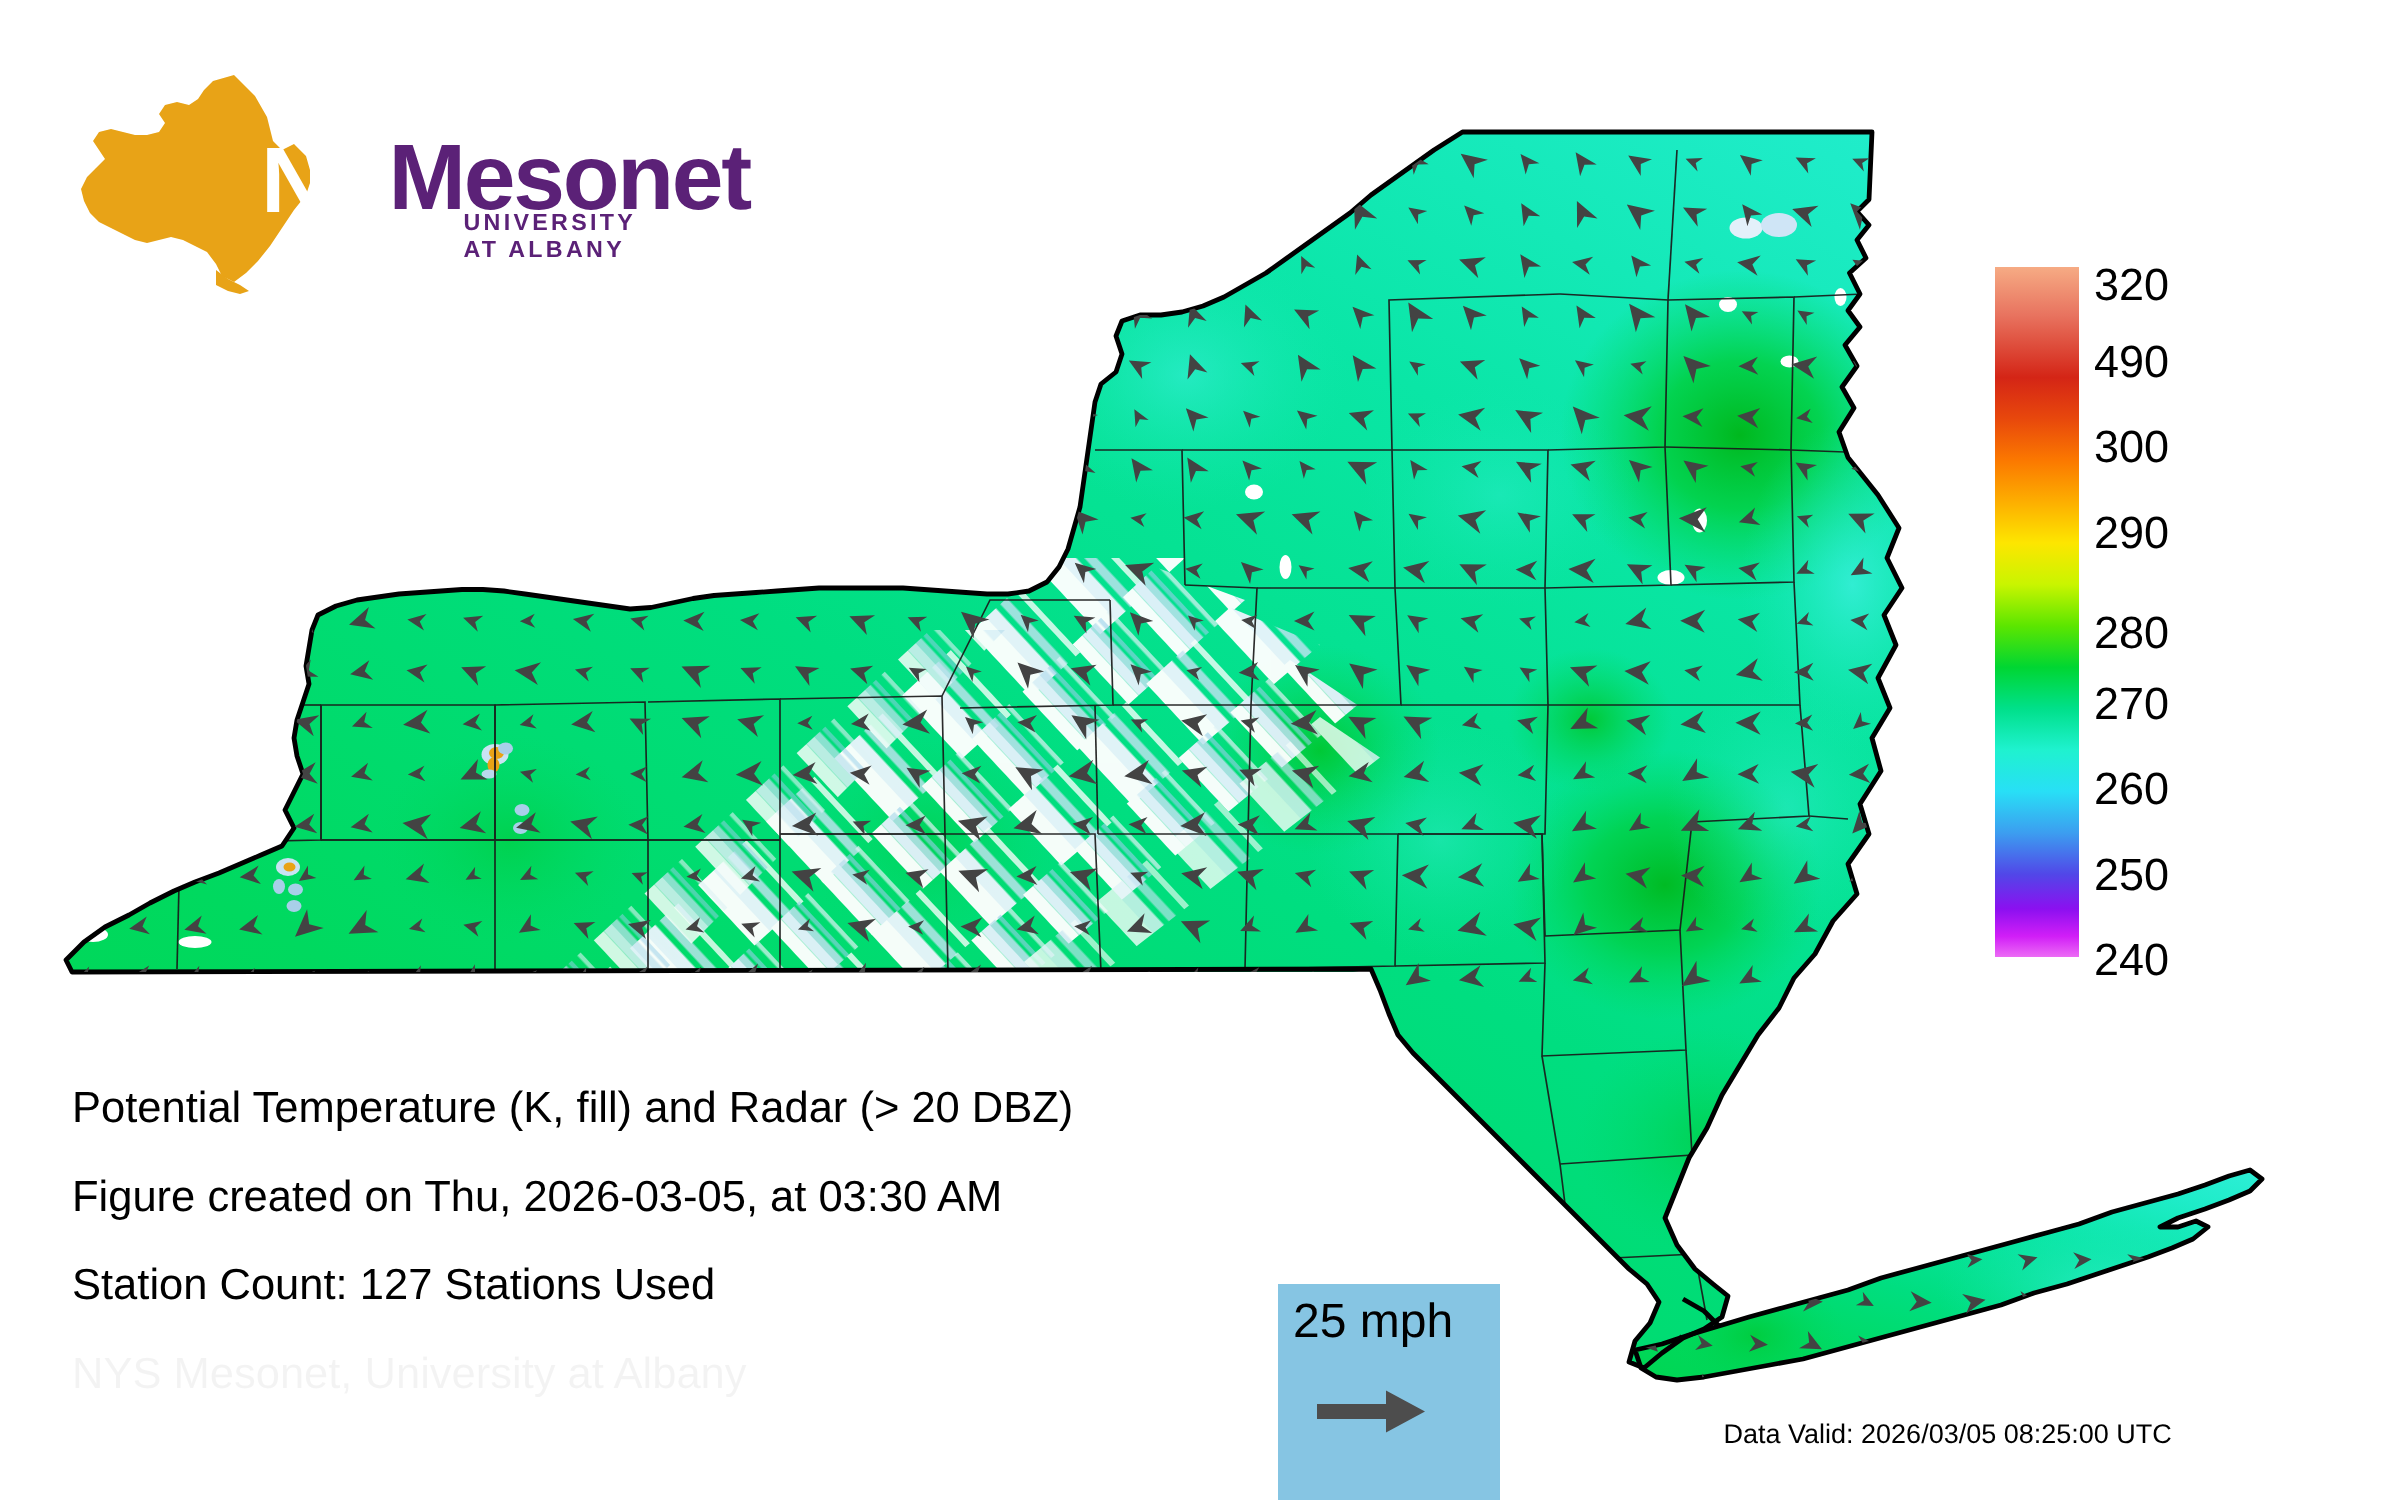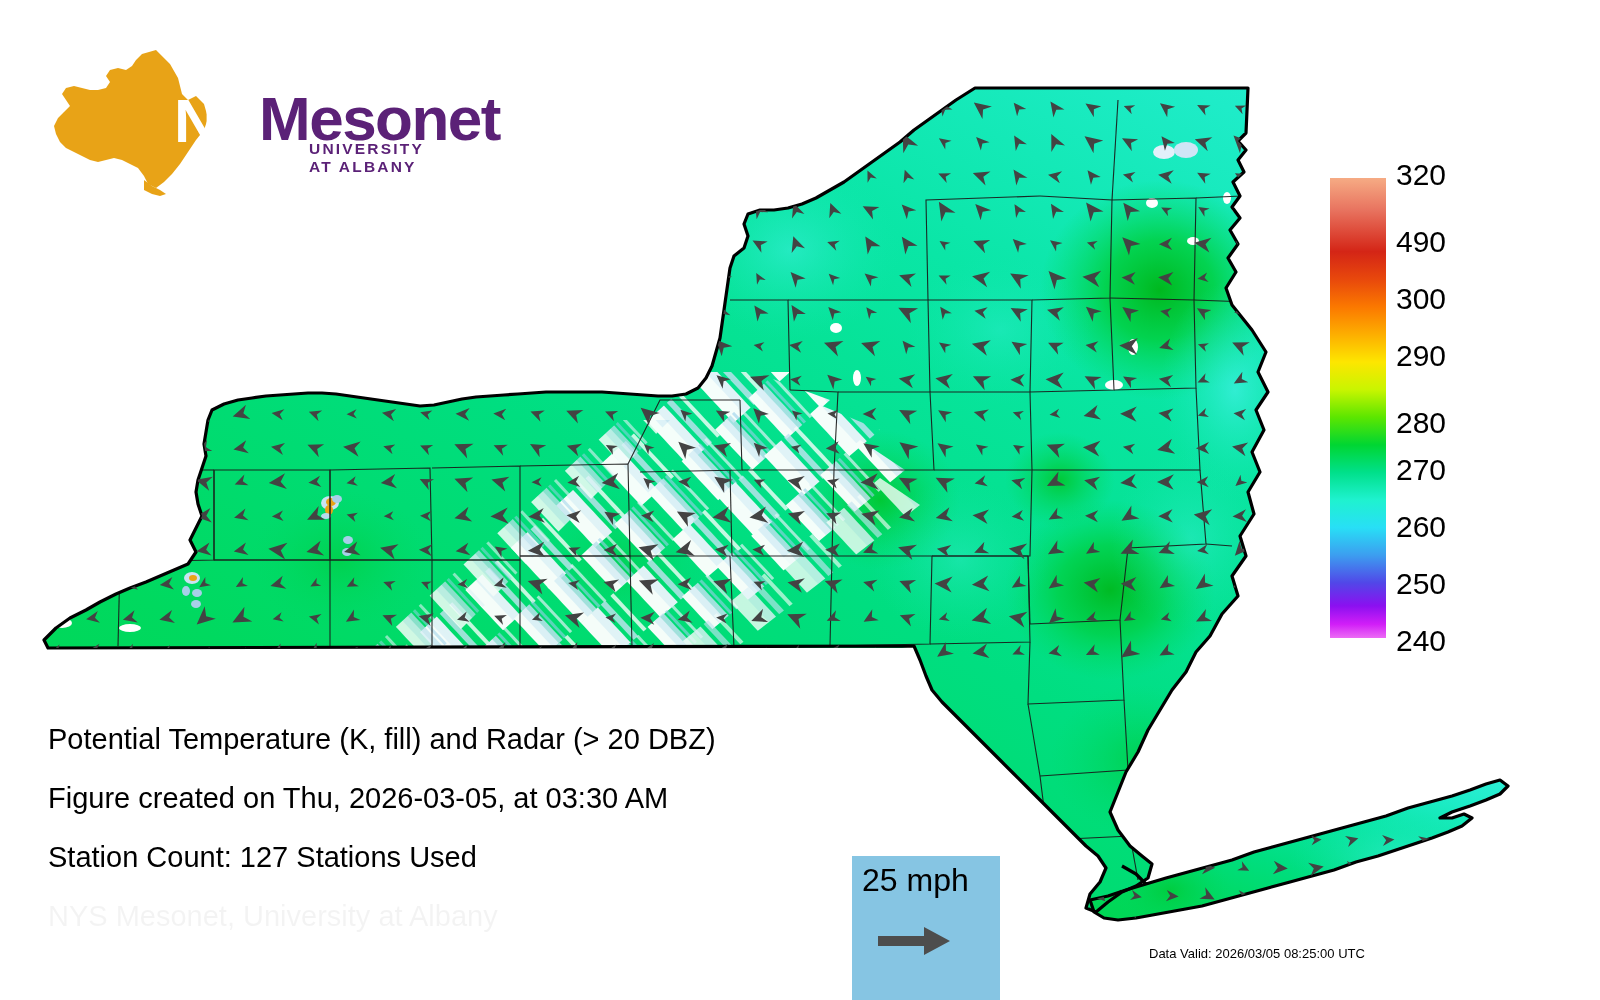--- a/index.html
+++ b/index.html
@@ -52,21 +52,21 @@
   #cap2{top:841px;}
   #cap3{top:900px;opacity:.045;}
 
   
   #wind-key{position:absolute;left:852px;top:856px;width:148px;height:144px;
             background:#86c5e3;}
   #wind-key-label{position:absolute;left:10px;top:6px;font-size:32px;color:#000;}
   #wind-key-arrow{position:absolute;left:26px;top:68px;}
 
   
-  #data-valid{position:absolute;left:1149px;top:946px;font-size:13px;color:#000;
+  #data-valid{position:absolute;left:1149px;top:946px;font-size:18px;color:#000;
               white-space:nowrap;}
 </style>
 </head>
 <body>
 
 <div id="map-wrap">
 <svg id="map-svg" width="1540" height="960" viewBox="0 0 1540 960">
   <defs>
 
     <clipPath id="nyclip">
@@ -946,21 +946,21 @@
              L84,18 L88,12 L94,6 Z" fill="#e8a317"></path>
     <path d="M96,132 L104,138 L112,142 L118,146 L112,148 L104,146 L96,142 Z" fill="#e8a317"></path>
   </svg>
   <div id="logo-nys">NYS</div>
   <div id="logo-meso">Mesonet</div>
   <div id="logo-univ">UNIVERSITY AT ALBANY</div>
 </div>
 
 <div id="colorbar"></div>
 <div id="cb-ticks">
-  <div class="cb-tick" style="top:0">320</div>
+  <div class="cb-tick" style="top:16px">320</div>
   <div class="cb-tick" style="top:67px">490</div>
   <div class="cb-tick" style="top:124px">300</div>
   <div class="cb-tick" style="top:181px">290</div>
   <div class="cb-tick" style="top:248px">280</div>
   <div class="cb-tick" style="top:295px">270</div>
   <div class="cb-tick" style="top:352px">260</div>
   <div class="cb-tick" style="top:409px">250</div>
   <div class="cb-tick" style="top:466px">240</div>
 </div>
 

